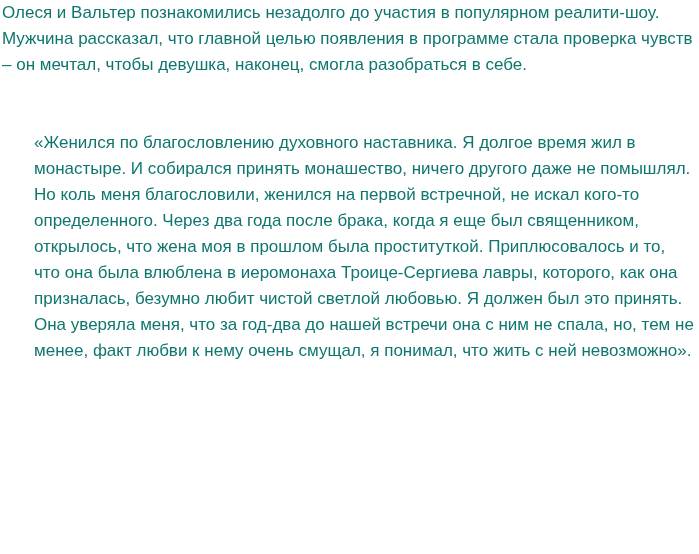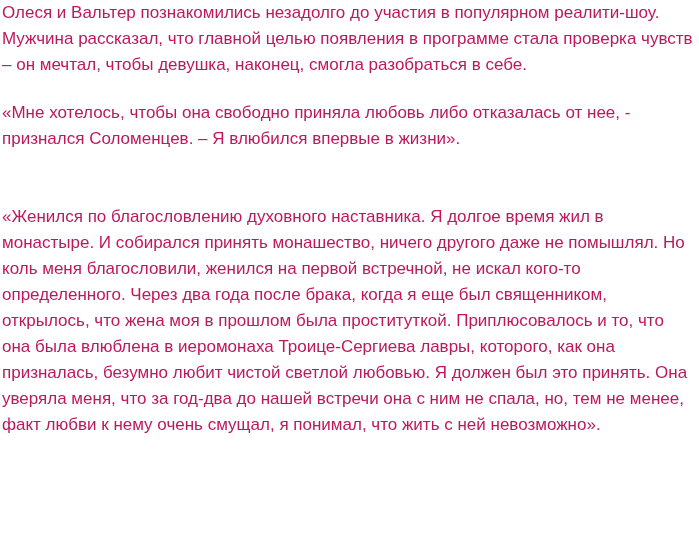--- a/index.html
+++ b/index.html
@@ -14,32 +14,32 @@
   }
   .page {
     box-sizing: border-box;
     width: 699px;
     height: 554px;
     padding: 0 4px 0 2px;
     font-family: "Liberation Sans", "DejaVu Sans", sans-serif;
     font-size: 17px;
     line-height: 26px;
     font-weight: 400;
-    color: #be185d;
+    color: #0f766e;
     text-align: left;
     -webkit-font-smoothing: antialiased;
   }
   .page p {
     margin: 0 0 22px 0;
     padding: 0;
   }
   .page p.extra-gap {
     margin-top: 52px;
+    margin-left: 32px;
   }
 </style>
 </head>
 <body>
 
 <div class="page">
   <p>Олеся и Вальтер познакомились незадолго до участия в популярном реалити-шоу. Мужчина рассказал, что главной целью появления в программе стала проверка чувств – он мечтал, чтобы девушка, наконец, смогла разобраться в себе.</p>
-  <p>«Мне хотелось, чтобы она свободно приняла любовь либо отказалась от нее, - признался Соломенцев. – Я влюбился впервые в жизни».</p>
   <p class="extra-gap">«Женился по благословлению духовного наставника. Я долгое время жил в монастыре. И собирался принять монашество, ничего другого даже не помышлял. Но коль меня благословили, женился на первой встречной, не искал кого-то определенного. Через два года после брака, когда я еще был священником, открылось, что жена моя в прошлом была проституткой. Приплюсовалось и то, что она была влюблена в иеромонаха Троице-Сергиева лавры, которого, как она призналась, безумно любит чистой светлой любовью. Я должен был это принять. Она уверяла меня, что за год-два до нашей встречи она с ним не спала, но, тем не менее, факт любви к нему очень смущал, я понимал, что жить с ней невозможно».</p>
 </div>
 
 </body></html>

